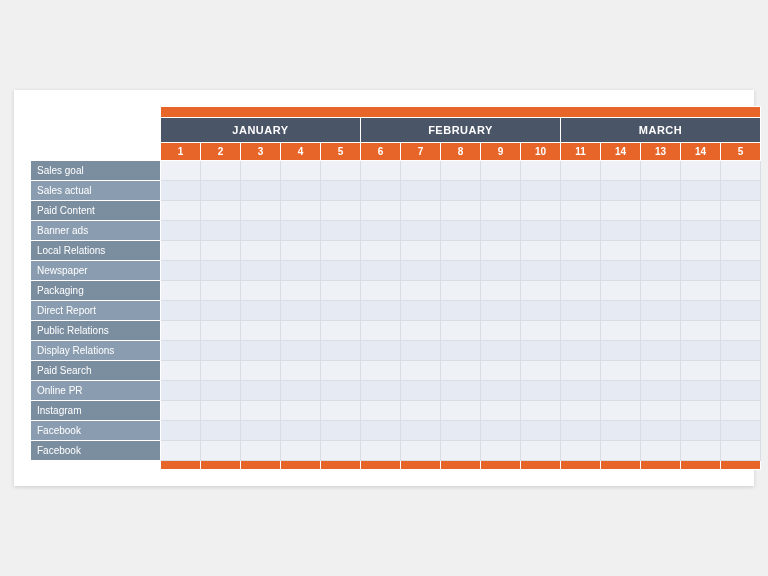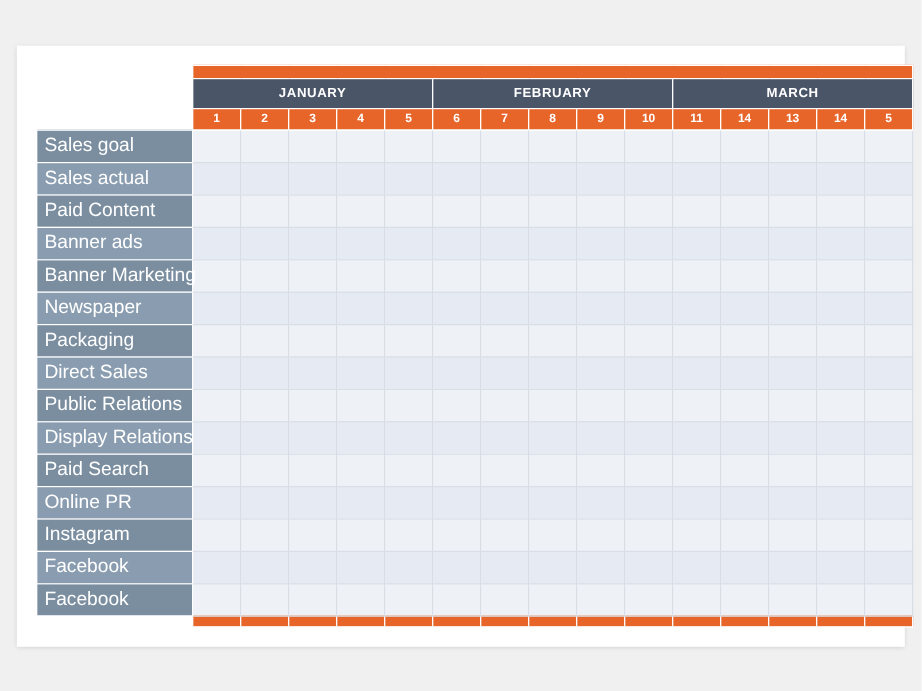--- a/index.html
+++ b/index.html
@@ -54,21 +54,21 @@
       font-size: 10px;
       font-weight: 600;
       text-align: center;
       padding: 3px 1px;
       border: 1px solid #fff;
     }
     
     .row-data td.label-cell {
       background: #7B8EA0;
       color: white;
-      font-size: 16px;
+      font-size: 10px;
       padding: 4px 6px;
       border: 1px solid #fff;
       font-weight: 500;
       white-space: nowrap;
     }
     .row-data:nth-child(even) td.label-cell {
       background: #8A9DB0;
     }
     .row-data td.data-cell {
       background: #EEF2F7;
@@ -216,21 +216,21 @@
           <td class="data-cell"></td>
           <td class="data-cell"></td>
           <td class="data-cell"></td>
           <td class="data-cell"></td>
           <td class="data-cell"></td>
           <td class="data-cell"></td>
           <td class="data-cell"></td>
           <td class="data-cell"></td>
         </tr>
         <tr class="row-data">
-          <td class="label-cell">Banner Marketing</td>
+          <td class="label-cell">Local Relations</td>
           <td class="data-cell"></td>
           <td class="data-cell"></td>
           <td class="data-cell"></td>
           <td class="data-cell"></td>
           <td class="data-cell"></td>
           <td class="data-cell"></td>
           <td class="data-cell"></td>
           <td class="data-cell"></td>
           <td class="data-cell"></td>
           <td class="data-cell"></td>
@@ -270,21 +270,21 @@
           <td class="data-cell"></td>
           <td class="data-cell"></td>
           <td class="data-cell"></td>
           <td class="data-cell"></td>
           <td class="data-cell"></td>
           <td class="data-cell"></td>
           <td class="data-cell"></td>
           <td class="data-cell"></td>
         </tr>
         <tr class="row-data">
-          <td class="label-cell">Direct Sales</td>
+          <td class="label-cell">Direct Report</td>
           <td class="data-cell"></td>
           <td class="data-cell"></td>
           <td class="data-cell"></td>
           <td class="data-cell"></td>
           <td class="data-cell"></td>
           <td class="data-cell"></td>
           <td class="data-cell"></td>
           <td class="data-cell"></td>
           <td class="data-cell"></td>
           <td class="data-cell"></td>

